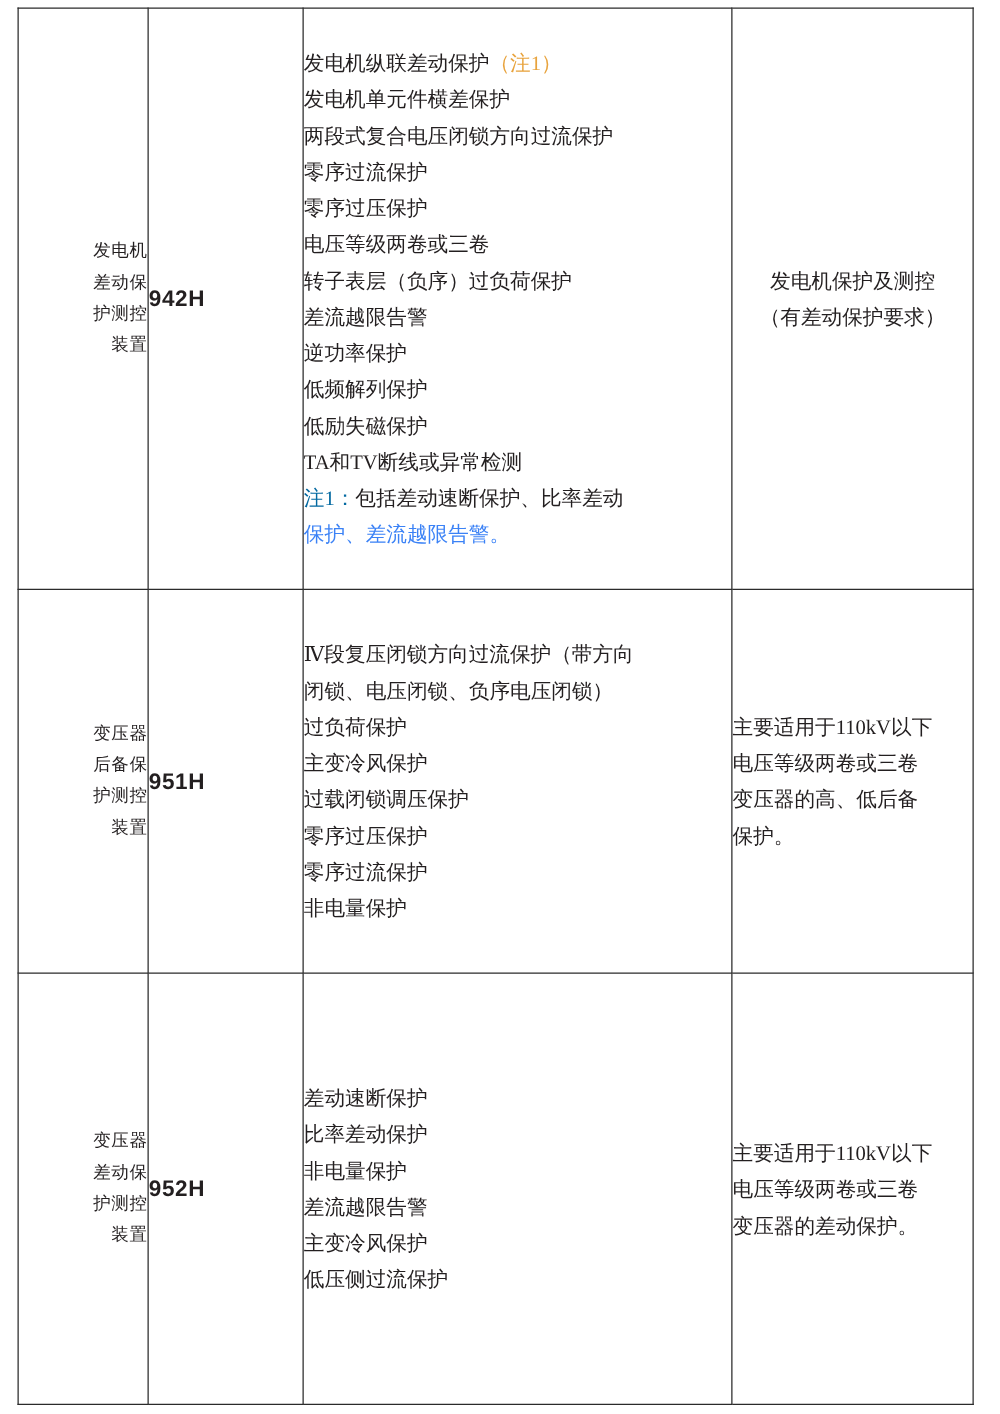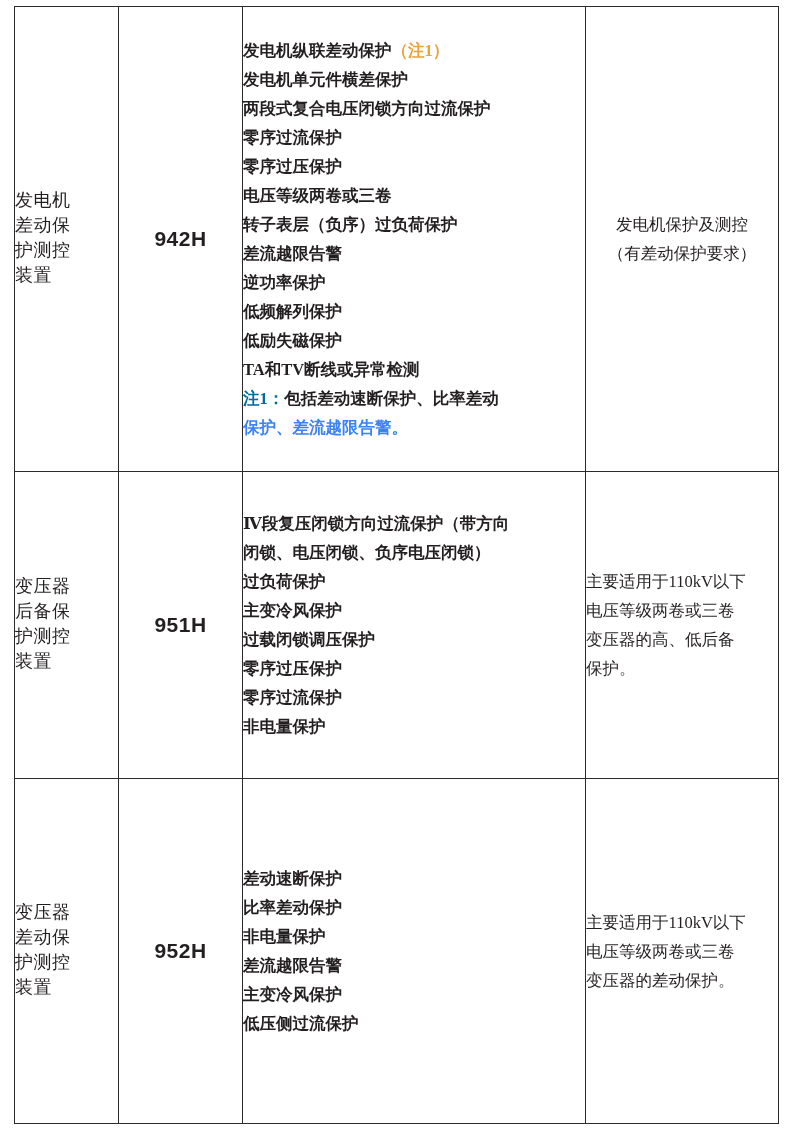--- a/index.html
+++ b/index.html
@@ -32,47 +32,45 @@
     vertical-align: middle;
     padding: 0;
   }
   
   col.c-name  { width: 104px; }
   col.c-model { width: 124px; }
   col.c-func  { width: 343px; }
   col.c-app   { width: 193px; }
 
   .cell-name {
-    text-align: left;
-    font-size: 18px;
+    text-align: right;
+    font-size: 14px;
     line-height: 25px;
     letter-spacing: 0.5px;
     padding: 0 10px;
-    font-family: Liberation Mono, monospace;
+    font-family: Liberation Serif, serif;
   }
   .cell-name .nm-line { display: block; white-space: nowrap; }
 
   .cell-model {
-    text-align: center;
-    font-size: 21px;
+    font-size: 18px;
     font-weight: bold;
     font-family: "Liberation Sans", "DejaVu Sans", sans-serif;
     letter-spacing: 0.5px;
   }
 
   .cell-func {
     vertical-align: top;
     padding: 12px 10px 10px 16px;
     font-size: 16.5px;
     line-height: 29px;
   }
   .cell-func .fn-line {
     display: block;
     white-space: nowrap;
-    font-weight: bold;
   }
   .note-ref { color: #e8a33d; }
   .note-block {
     display: block;
     color: #e8a33d;
   }
   .note-block .note-cont {
     display: block;
     color: #3b82f6;
   }

